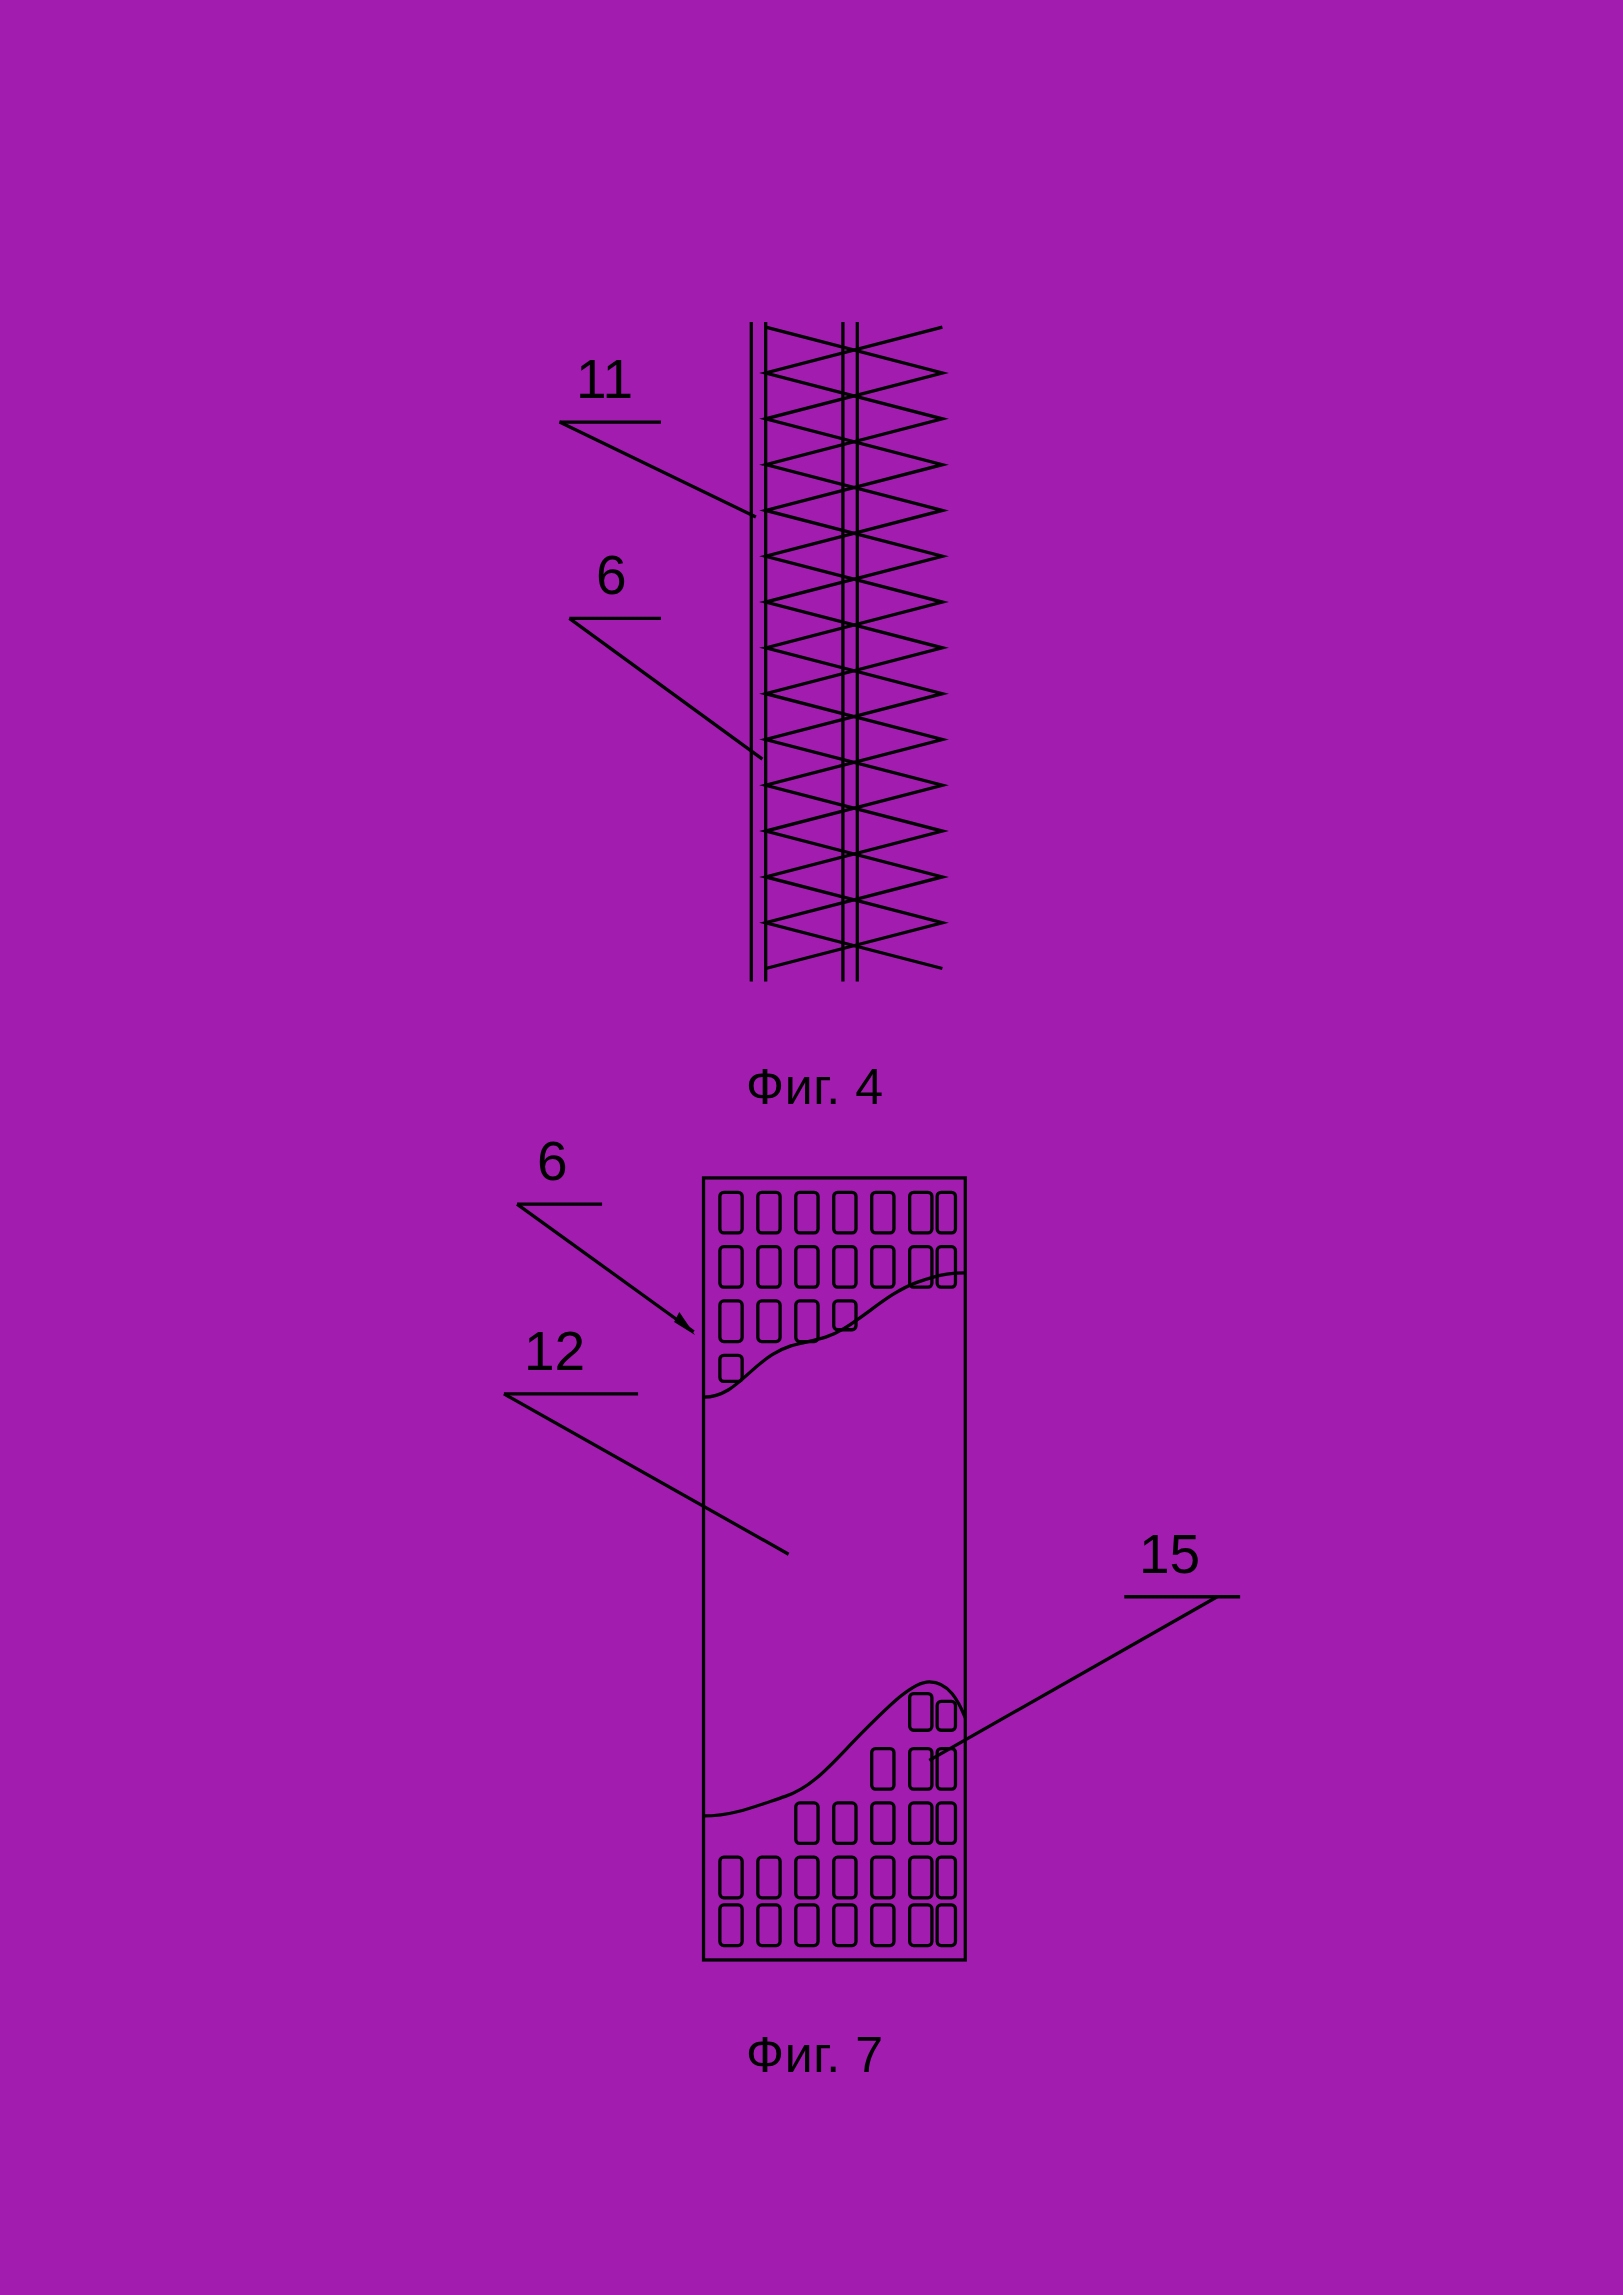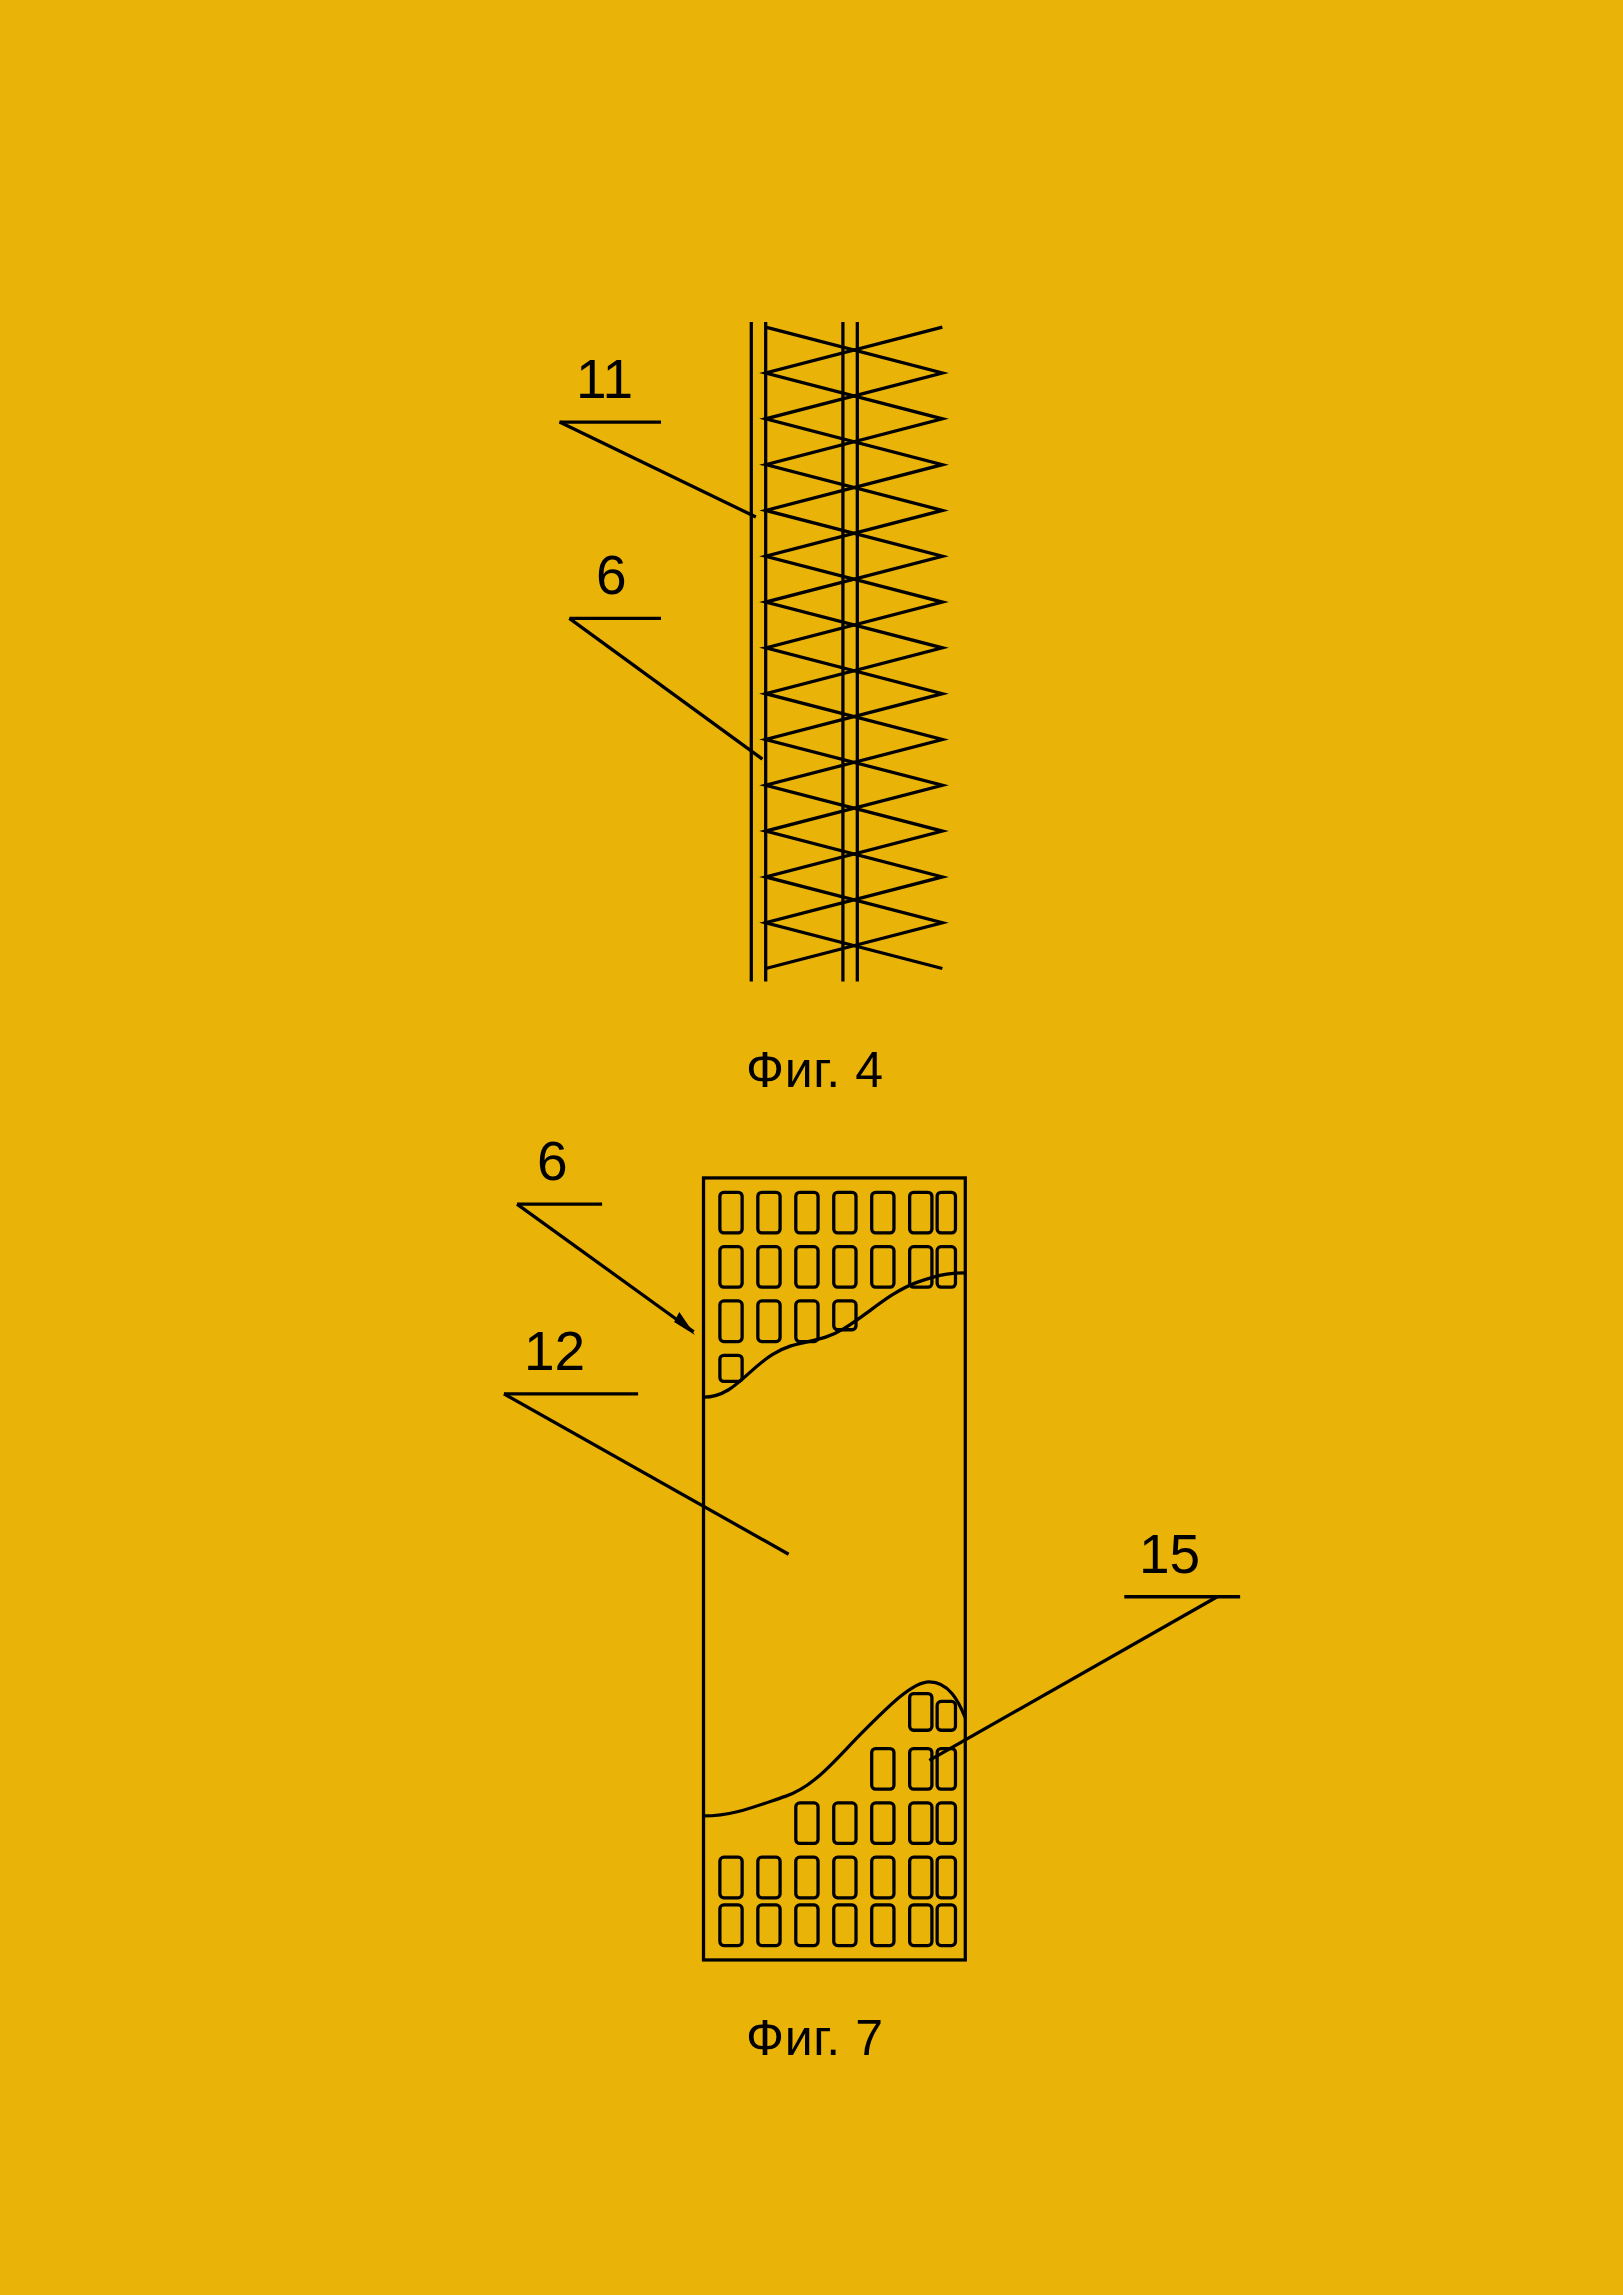--- a/index.html
+++ b/index.html
@@ -10,29 +10,30 @@
   body {
     width: 1623px;
     height: 2295px;
     font-family: "Liberation Sans", sans-serif;
     position: relative;
     overflow: hidden;
   }
   .page {
     position: absolute;
     inset: 0;
-    background: #eab308;
+    background: #a21caf;
   }
   .fig-caption {
     position: absolute;
     font-family: "Liberation Sans", sans-serif;
     font-size: 50px;
     color: #000000;
     letter-spacing: 0.7px;
     white-space: nowrap;
+    margin-top: 17px;
   }
   .ref-label {
     position: absolute;
     font-family: "Liberation Sans", sans-serif;
     font-size: 55px;
     color: #000000;
     white-space: nowrap;
   }
   svg {
     display: block;

